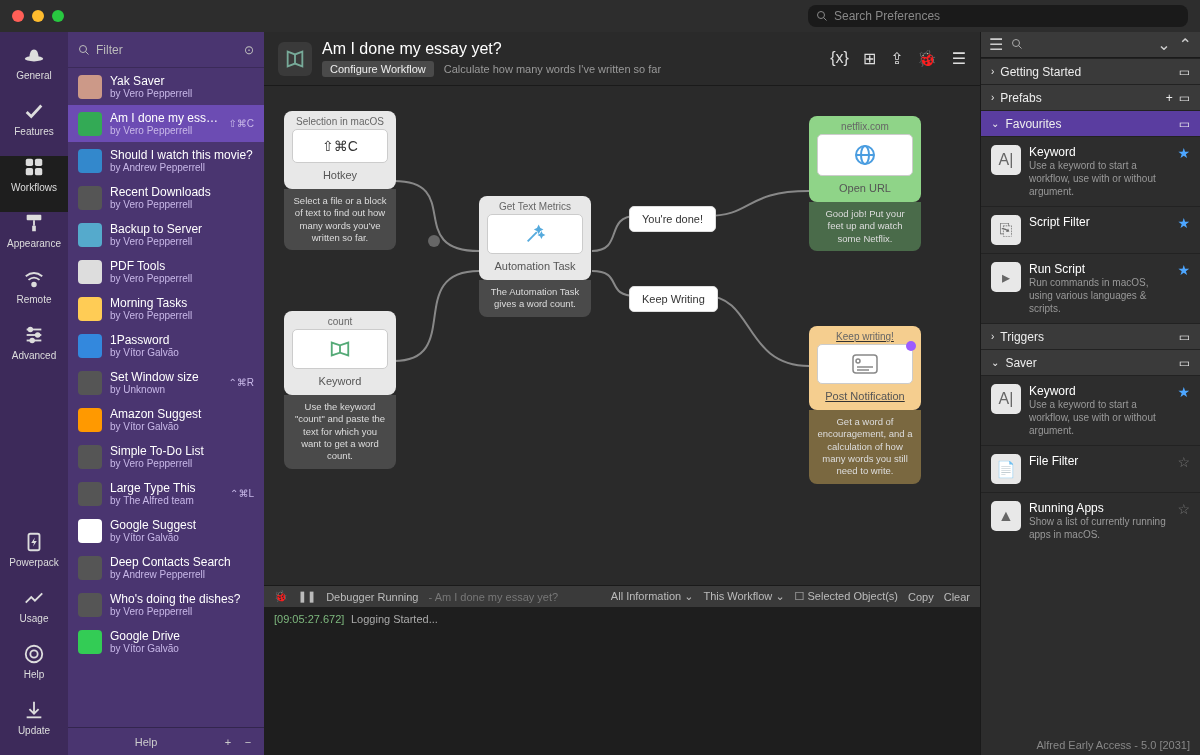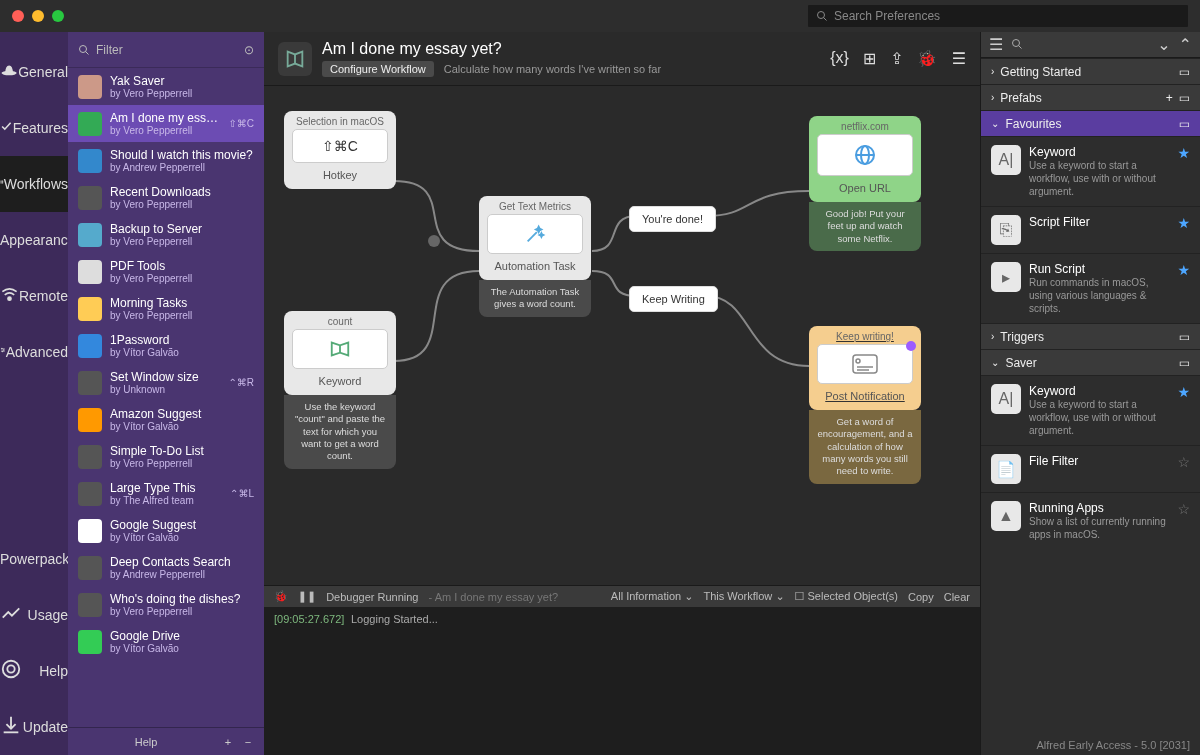--- a/index.html
+++ b/index.html
@@ -5,29 +5,29 @@
 * { margin: 0; padding: 0; box-sizing: border-box; font-family: -apple-system, BlinkMacSystemFont, "Segoe UI", sans-serif; }
 body { background: #1e1e1e; color: #ccc; width: 1200px; height: 755px; overflow: hidden; position: relative; }
 
 
 .titlebar { height: 32px; background: #2d2d2d; display: flex; align-items: center; padding: 0 12px; }
 .traffic-lights { display: flex; gap: 8px; }
 .tl { width: 12px; height: 12px; border-radius: 50%; }
 .tl.red { background: #ff5f57; }
 .tl.yellow { background: #febc2e; }
 .tl.green { background: #28c840; }
-.search-box { margin-left: auto; width: 380px; height: 22px; background: #1a1a1a; border-radius: 1px; display: flex; align-items: center; padding: 0 8px; color: #888; font-size: 12px; }
+.search-box { margin-left: auto; width: 380px; height: 22px; background: #1a1a1a; border-radius: 8px; display: flex; align-items: center; padding: 0 8px; color: #888; font-size: 12px; }
 .search-box svg { margin-right: 6px; }
 
 
 .main { display: flex; height: 723px; }
 
 
 .sidebar-left { width: 68px; background: #3d2a5a; display: flex; flex-direction: column; align-items: center; padding-top: 12px; color: #ddd; }
-.nav-item { display: flex; flex-direction: row; align-items: center; justify-content: space-between; width: 68px; height: 56px; font-size: 14px; cursor: pointer; }
+.nav-item { display: flex; flex-direction: column; align-items: center; justify-content: flex-start; width: 68px; height: 56px; font-size: 10px; cursor: pointer; }
 .nav-item.active { background: #1e1e1e; }
 .nav-item svg { margin-bottom: 4px; }
 .nav-spacer { flex: 1; }
 
 
 .workflow-list { width: 196px; background: #4a3570; display: flex; flex-direction: column; }
 .filter-bar { height: 36px; display: flex; align-items: center; padding: 0 10px; color: #bbb; font-size: 12px; border-bottom: 1px solid rgba(0,0,0,0.2); }
 .filter-bar svg { margin-right: 6px; }
 .filter-bar .gear { margin-left: auto; }
 .wlist { flex: 1; overflow-y: auto; }
@@ -364,20 +364,21 @@
         <path d="M 328 165 C 360 165 340 130 372 130" stroke="#888" stroke-width="2" fill="none"></path>
         <path d="M 328 185 C 360 185 340 210 372 210" stroke="#888" stroke-width="2" fill="none"></path>
         <path d="M 442 130 C 490 130 480 105 545 105" stroke="#888" stroke-width="2" fill="none"></path>
         <path d="M 442 210 C 490 210 480 280 545 280" stroke="#888" stroke-width="2" fill="none"></path>
       </svg>
 
       <div class="node" style="left:20px; top:25px;">
         <div class="node-header">Selection in macOS</div>
         <div class="node-body">⇧⌘C</div>
         <div class="node-label">Hotkey</div>
+        <div class="node-desc">Select a file or a block of text to find out how many words you've written so far.</div>
       </div>
 
       <div class="node" style="left:20px; top:225px;">
         <div class="node-header">count</div>
         <div class="node-body">
           <svg width="28" height="22" viewBox="0 0 24 24" fill="none" stroke="#5a7" stroke-width="2">
               <path d="M3 5 L3 19 L12 16 L21 19 L21 5 L12 8 Z"></path>
               <line x1="12" y1="8" x2="12" y2="16"></line>
             </svg>
         </div>

